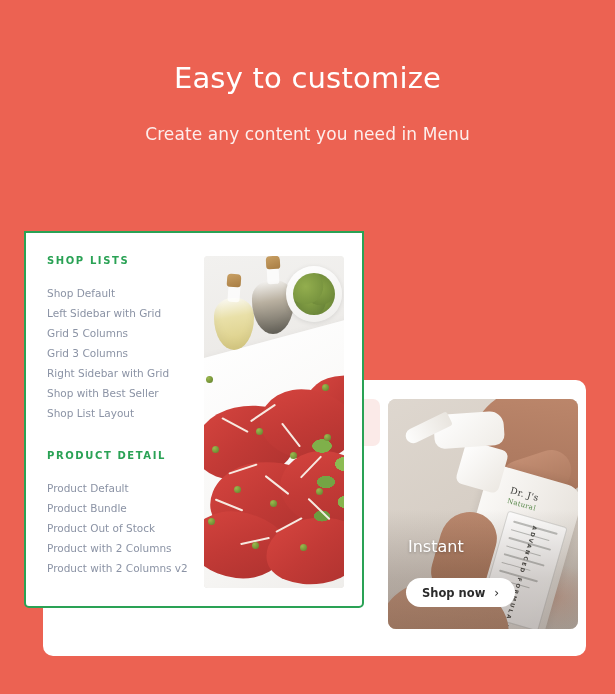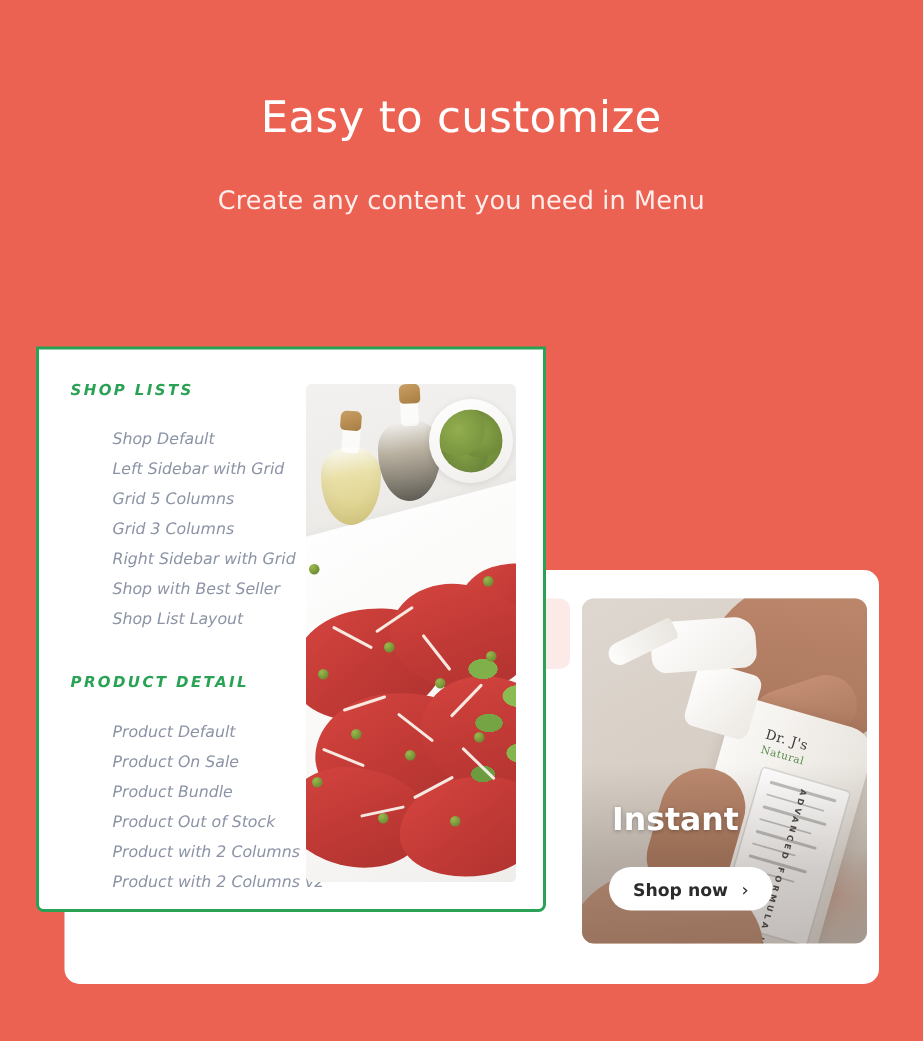--- a/index.html
+++ b/index.html
@@ -195,23 +195,23 @@
     font-weight: 700;
   }
   .promo-shade {
     position: absolute; inset: 0;
     background: linear-gradient(180deg, rgba(0,0,0,0) 48%, rgba(60,45,38,0.22) 78%, rgba(60,45,38,0.30) 100%);
   }
   .promo-text {
     position: absolute;
     left: 20px; bottom: 72px;
     color: #ffffff;
-    font-size: 21px;
+    font-size: 16px;
     line-height: 21px;
-    font-weight: 700;
+    font-weight: 400;
     text-shadow: 0 1px 3px rgba(0,0,0,0.30);
   }
   .shop-now {
     position: absolute;
     left: 18px; bottom: 22px;
     background: #ffffff;
     border: none;
     border-radius: 16px;
     height: 29px;
     padding: 2px 16px;
@@ -237,21 +237,20 @@
     position: absolute;
     left: 24px;
     top: 231px;
     width: 340px;
     height: 377px;
     background: #ffffff;
     border: 2px solid #2aa255;
     border-radius: 0 0 5px 5px;
     display: flex;
     overflow: hidden;
-    font-style: italic;
   }
   .menu-col {
     width: 170px;
     padding: 22px 0 0 21px;
     flex: none;
   }
   .menu-heading {
     color: #2aa255;
     font-size: 10px;
     font-weight: 700;
@@ -259,21 +258,20 @@
     margin-bottom: 17px;
   }
   .menu-heading.second { margin-top: 27px; }
   .menu-link {
     display: block;
     color: #8b93a5;
     font-size: 10.5px;
     line-height: 20px;
     text-decoration: none;
     white-space: nowrap;
-    margin-left: 28px;
   }
 
   
   .food-wrap {
     position: absolute;
     left: 204px;
     top: 256px;
     width: 140px;
     height: 332px;
     border-radius: 4px;
@@ -435,21 +433,20 @@
     <a class="menu-link" href="#">Shop Default</a>
     <a class="menu-link" href="#">Left Sidebar with Grid</a>
     <a class="menu-link" href="#">Grid 5 Columns</a>
     <a class="menu-link" href="#">Grid 3 Columns</a>
     <a class="menu-link" href="#">Right Sidebar with Grid</a>
     <a class="menu-link" href="#">Shop with Best Seller</a>
     <a class="menu-link" href="#">Shop List Layout</a>
 
     <div class="menu-heading second">PRODUCT DETAIL</div>
     <a class="menu-link" href="#">Product Default</a>
-    <a class="menu-link" href="#">Product On Sale</a>
     <a class="menu-link" href="#">Product Bundle</a>
     <a class="menu-link" href="#">Product Out of Stock</a>
     <a class="menu-link" href="#">Product with 2 Columns</a>
     <a class="menu-link" href="#">Product with 2 Columns v2</a>
   </div>
 </div>
 
 <div class="food-wrap">
   <div class="food-img">
     <div class="plate"></div>

